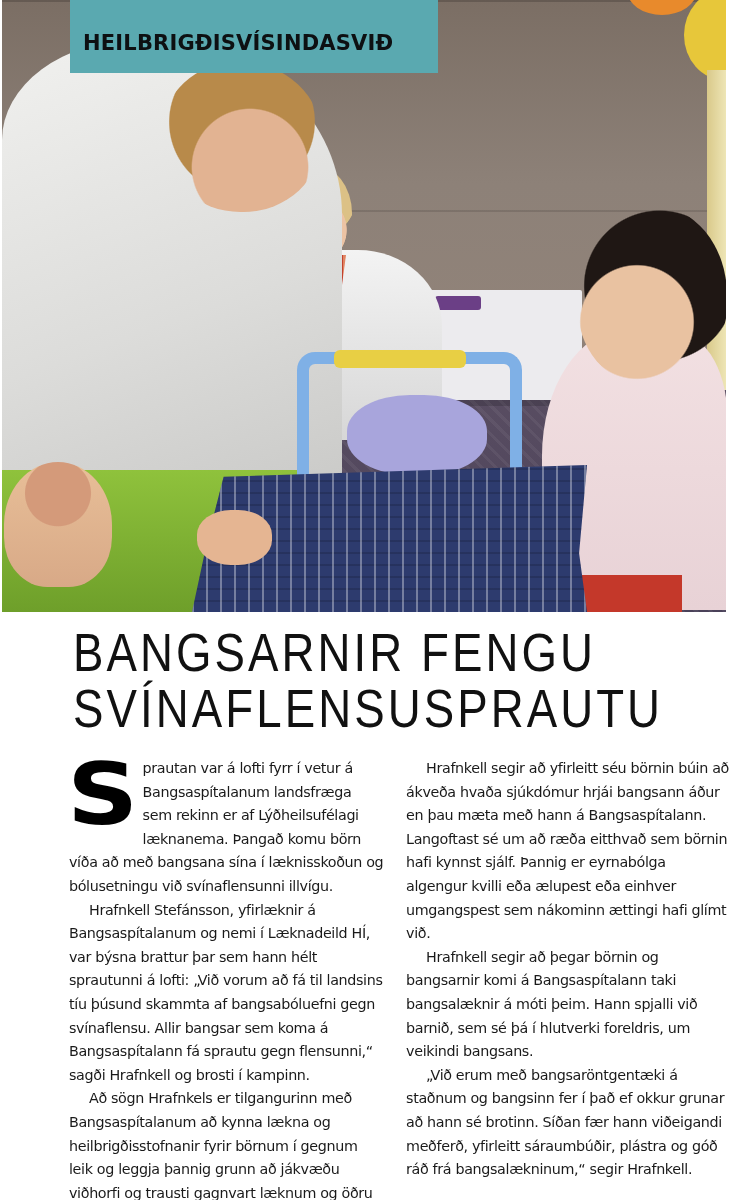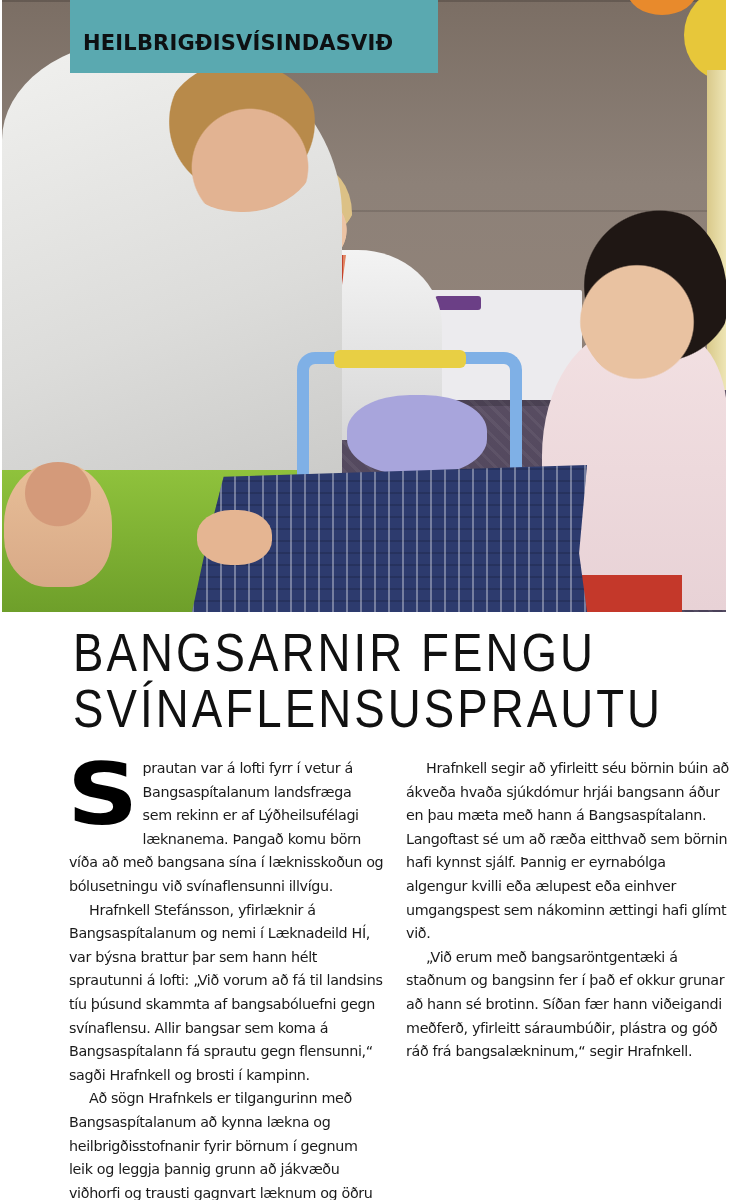--- a/index.html
+++ b/index.html
@@ -261,15 +261,16 @@
 </h1>
 
 <div class="columns">
   <div class="column left">
     <p class="lead"><span class="dropcap">S</span><span>prautan var á lofti fyrr í vetur á Bangsaspítalanum landsfræga sem rekinn er af Lýðheilsufélagi læknanema. Þangað komu börn víða að með bangsana sína í læknisskoðun og bólusetningu við svínaflensunni illvígu.</span></p>
     <p>Hrafnkell Stefánsson, yfirlæknir á Bangsaspítalanum og nemi í Læknadeild HÍ, var býsna brattur þar sem hann hélt sprautunni á lofti: „Við vorum að fá til landsins tíu þúsund skammta af bangsabóluefni gegn svínaflensu. Allir bangsar sem koma á Bangsaspítalann fá sprautu gegn flensunni,“ sagði Hrafnkell og brosti í kampinn.</p>
     <p>Að sögn Hrafnkels er tilgangurinn með Bangsaspítalanum að kynna lækna og heilbrigðisstofnanir fyrir börnum í gegnum leik og leggja þannig grunn að jákvæðu viðhorfi og trausti gagnvart læknum og öðru heilbrigðisstarfsfólki. Ekki skipti minna máli að með þessu gefist</p>
   </div>
   <div class="column right">
     <p>Hrafnkell segir að yfirleitt séu börnin búin að ákveða hvaða sjúkdómur hrjái bangsann áður en þau mæta með hann á Bangsaspítalann. Langoftast sé um að ræða eitthvað sem börnin hafi kynnst sjálf. Þannig er eyrnabólga algengur kvilli eða ælupest eða einhver umgangspest sem nákominn ættingi hafi glímt við.</p>
+    <p>Hrafnkell segir að þegar börnin og bangsarnir komi á Bangsaspítalann taki bangsalæknir á móti þeim. Hann spjalli við barnið, sem sé þá í hlutverki foreldris, um veikindi bangsans.</p>
     <p>„Við erum með bangsaröntgentæki á staðnum og bangsinn fer í það ef okkur grunar að hann sé brotinn. Síðan fær hann viðeigandi meðferð, yfirleitt sáraumbúðir, plástra og góð ráð frá bangsalækninum,“ segir Hrafnkell.</p>
   </div>
 </div>
 
 </body></html>

